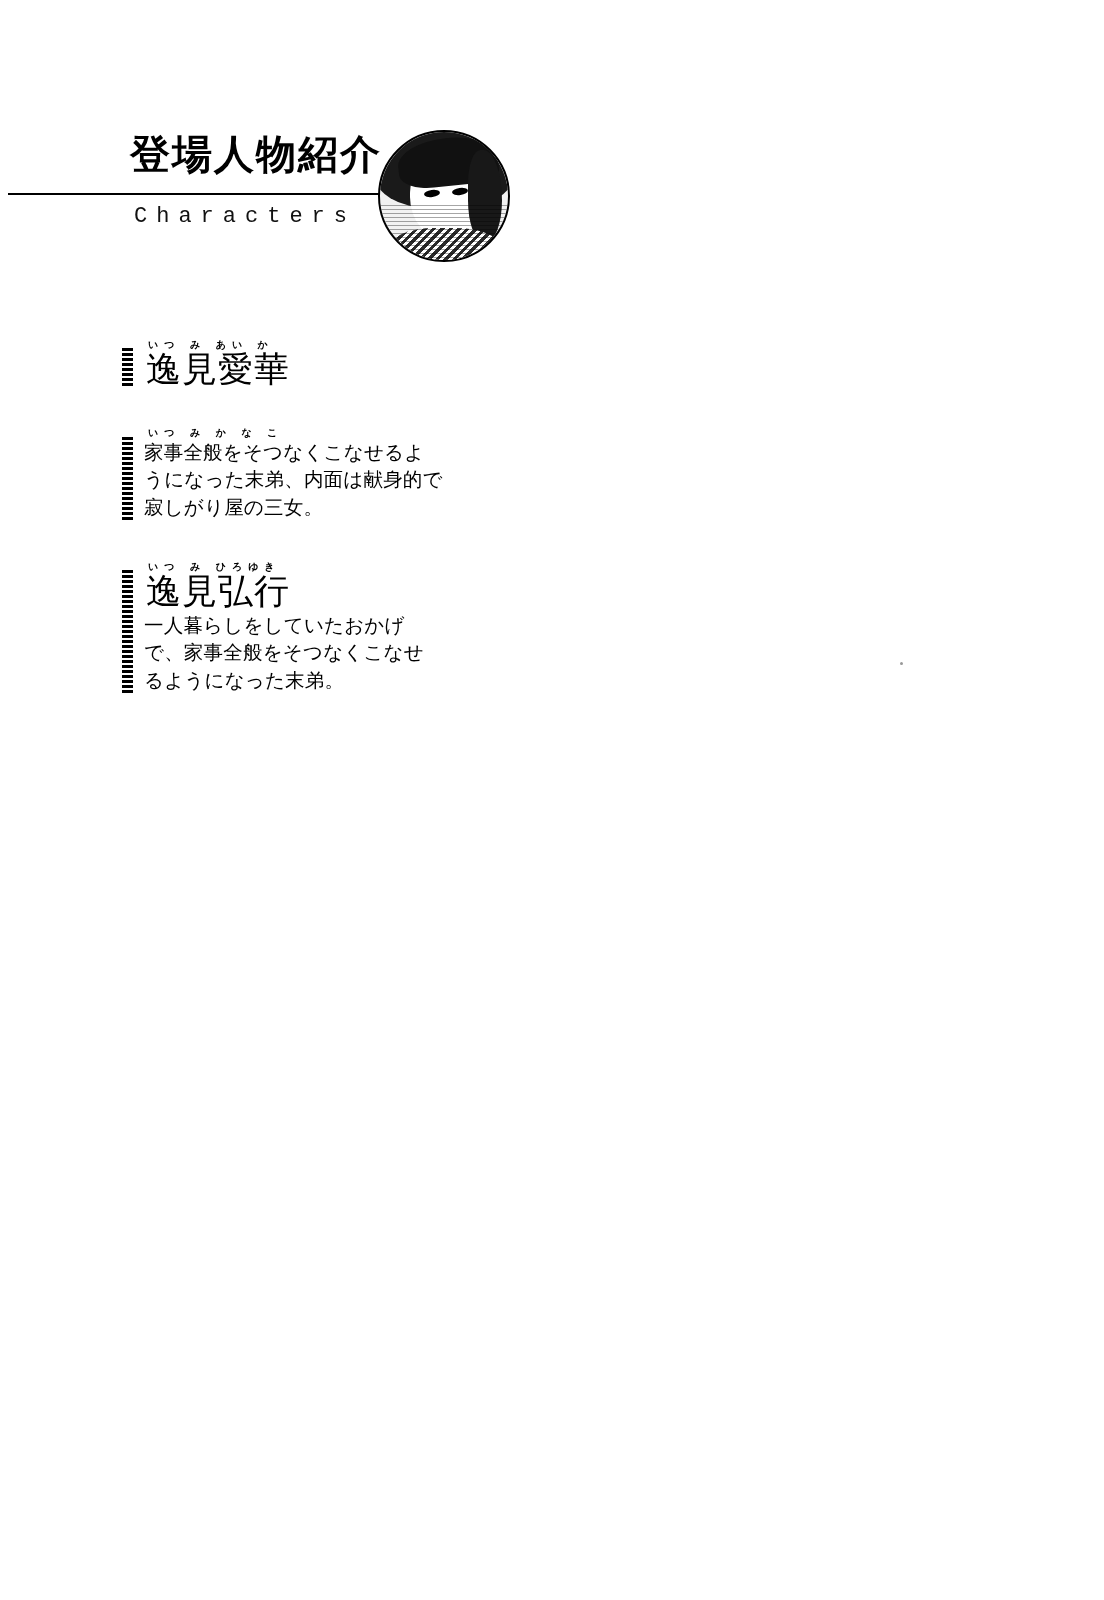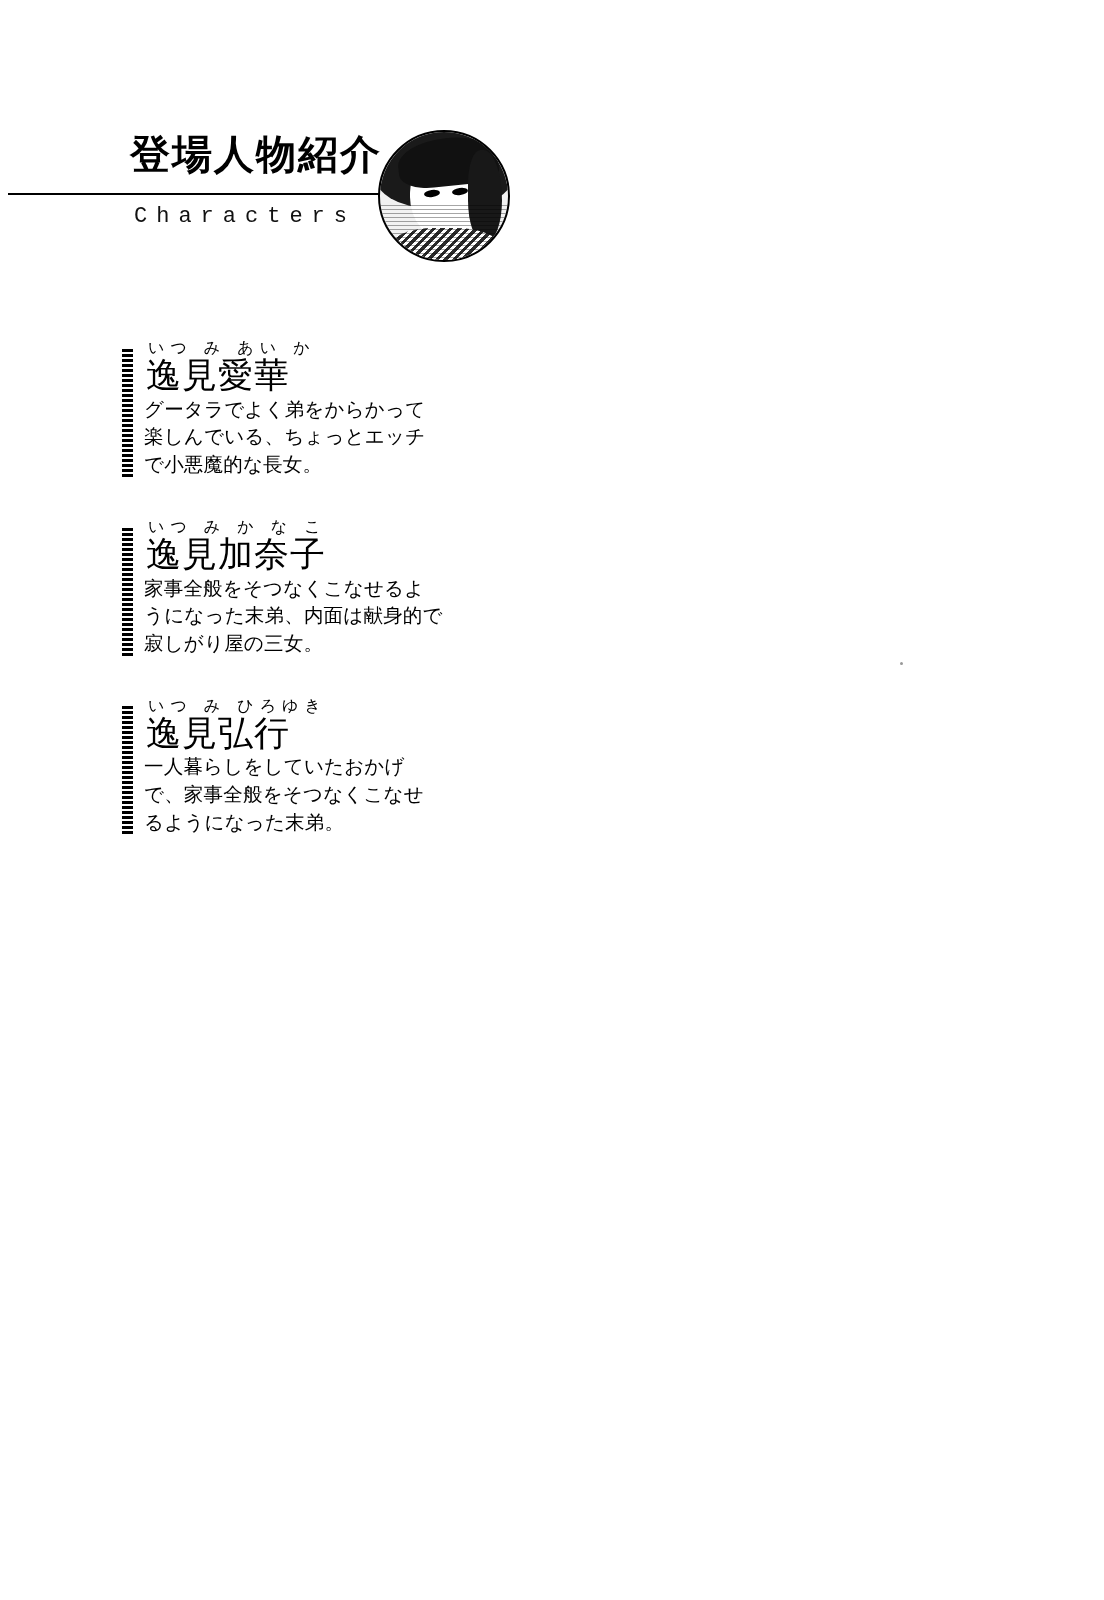--- a/index.html
+++ b/index.html
@@ -142,25 +142,25 @@
   .char .bar {
     position: absolute;
     left: 0;
     top: 8px;
     bottom: 2px;
     width: 11px;
     background: repeating-linear-gradient(
        0deg, #000 0 3px, #ffffff 3px 5px);
   }
   .char .ruby {
-    font-size: 16px;
+    font-size: 10px;
     letter-spacing: 6px;
     line-height: 1;
     margin: 0 0 1px 4px;
-    font-weight: 400;
+    font-weight: 700;
   }
   .char .name {
     font-size: 35px;
     font-weight: normal;
     line-height: 1.05;
     letter-spacing: 1px;
     margin: 0 0 2px 2px;
   }
   .char .desc {
     font-size: 19.5px;
@@ -201,28 +201,26 @@
     <div class="shade"></div>
   </div>
 </div>
 
 <div class="characters">
 
   <div class="char">
     <div class="bar"></div>
     <div class="ruby">いつ み あい か</div>
     <div class="name">逸見愛華</div>
-    <div class="desc">グータラでよく弟をからかって楽しんでいる、ちょっとエッチで小悪魔的な長女。</div>
   </div>
 
 
   <div class="char">
     <div class="bar"></div>
     <div class="ruby">いつ み か な こ</div>
-    <div class="name">逸見加奈子</div>
     <div class="desc">家事全般をそつなくこなせるようになった末弟、内面は献身的で寂しがり屋の三女。</div>
   </div>
 
   <div class="char">
     <div class="bar"></div>
     <div class="ruby">いつ み ひろゆき</div>
     <div class="name">逸見弘行</div>
     <div class="desc">一人暮らしをしていたおかげで、家事全般をそつなくこなせるようになった末弟。</div>
   </div>
 

